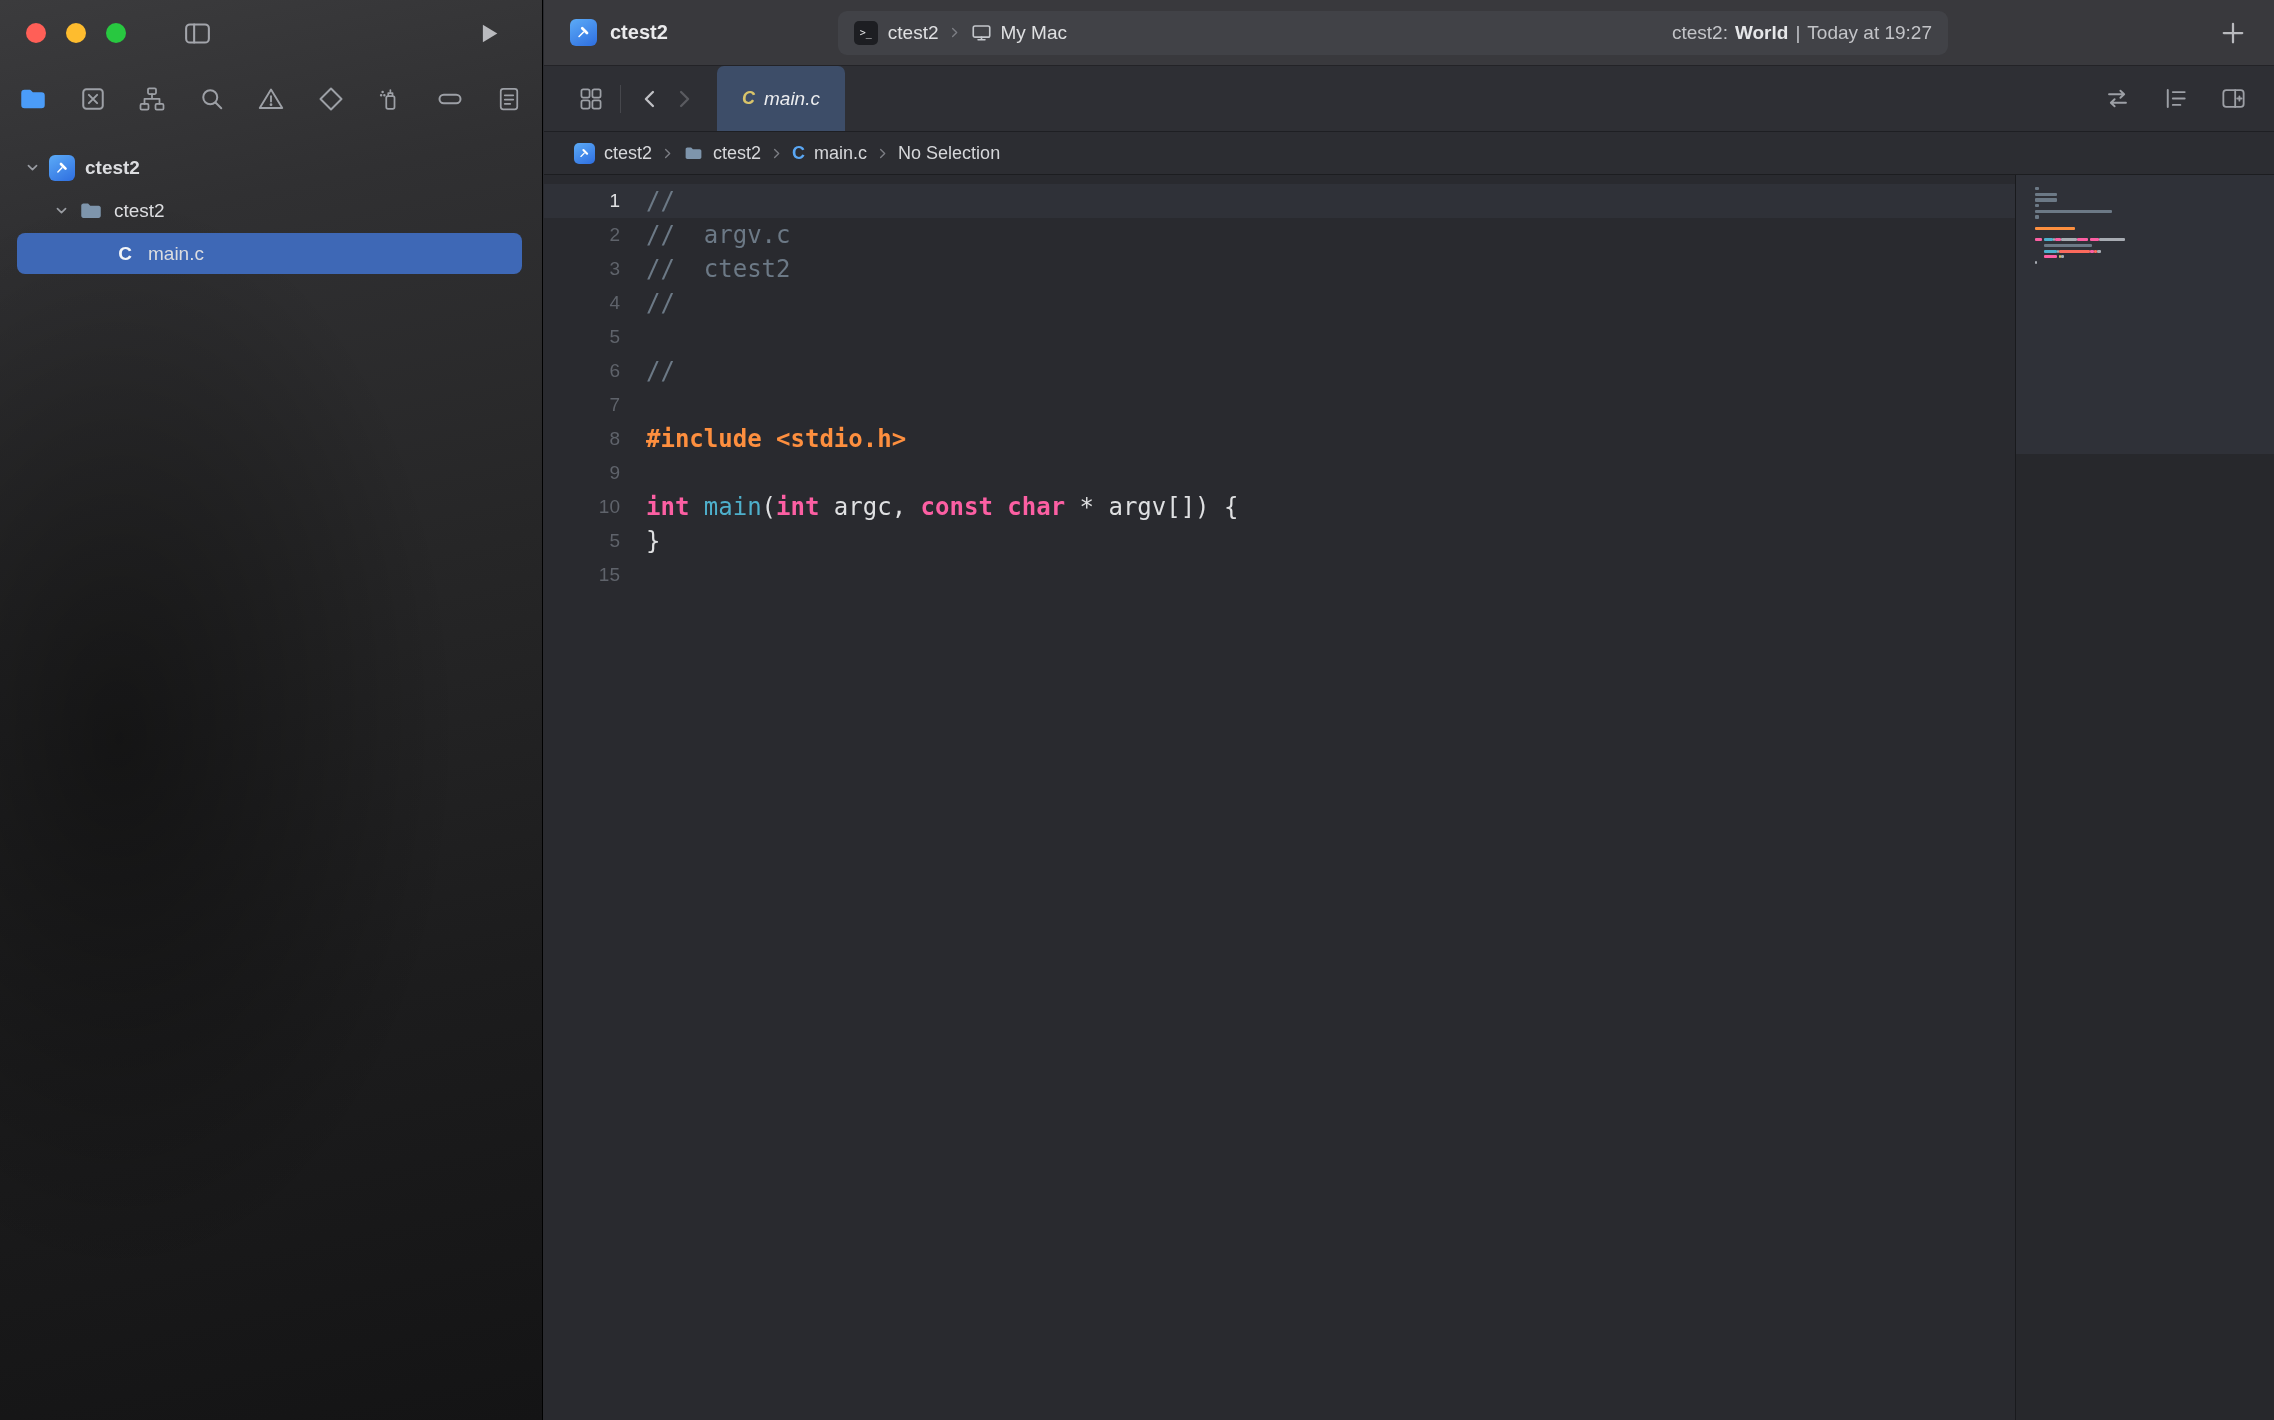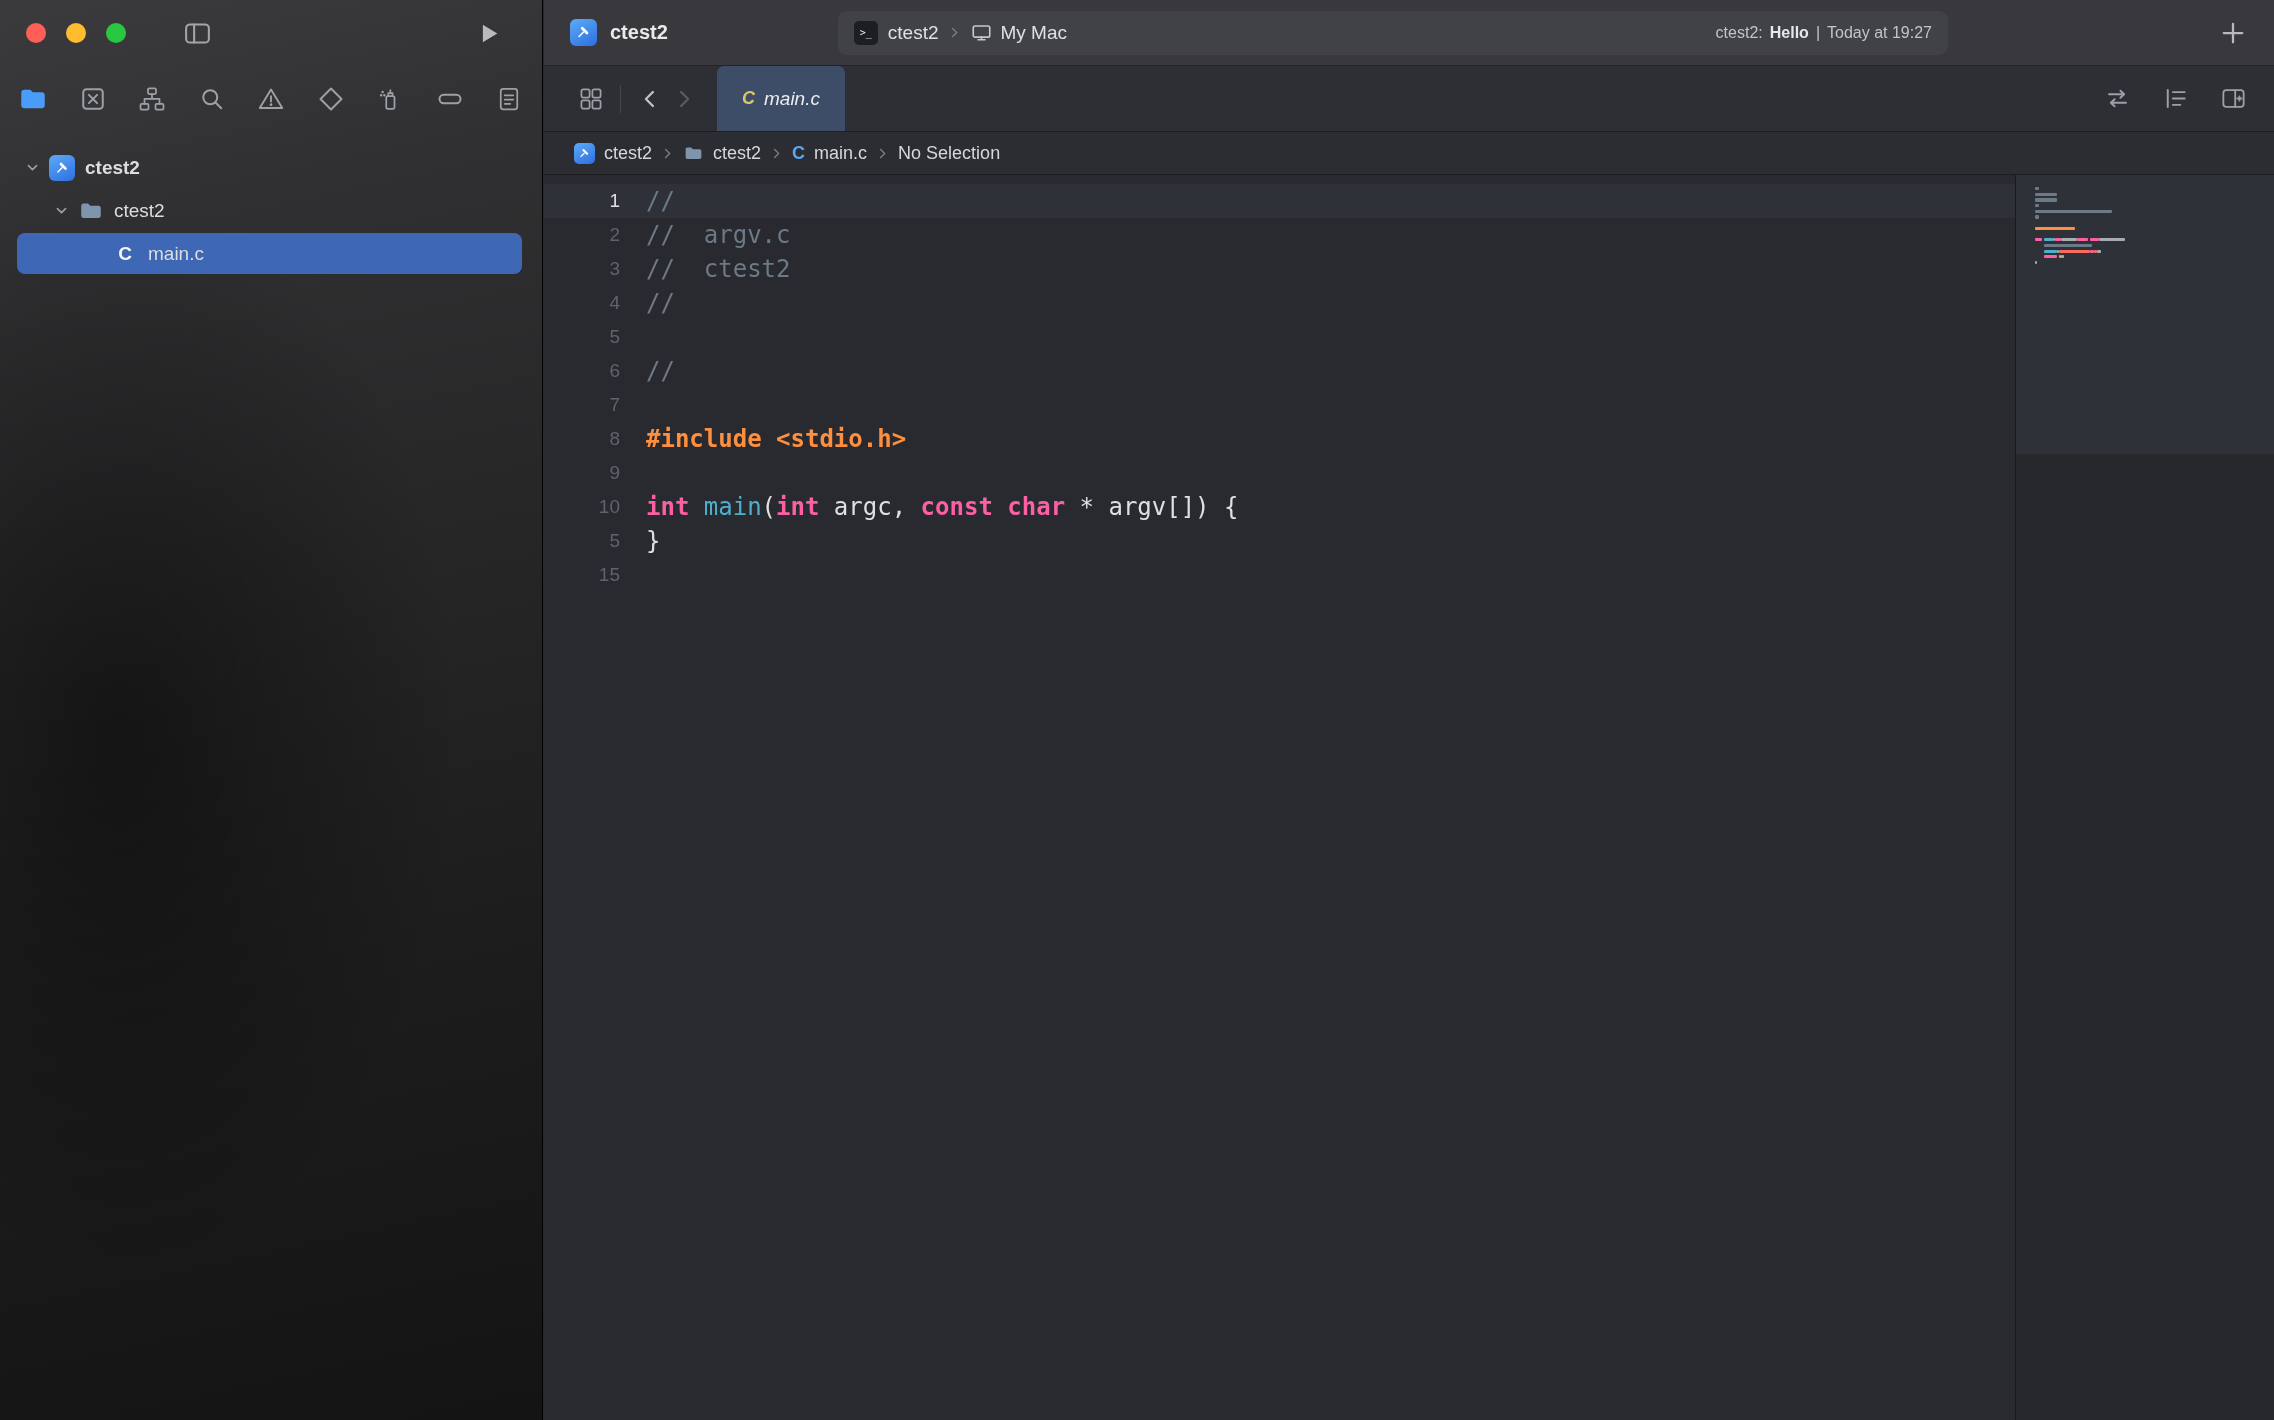--- a/index.html
+++ b/index.html
@@ -44,21 +44,21 @@
       padding:0 24px 0 26px;flex:0 0 auto}
   .toolbar-title{font-size:20px;font-weight:700;color:#eaeaec;margin-left:13px;white-space:nowrap}
   .pill{height:44px;background:#414247;border-radius:9px;display:flex;align-items:center;flex:1;
       margin-left:170px;margin-right:268px;padding:0 16px;font-size:19px;color:#dfe0e2;min-width:0}
   .term-badge{width:24px;height:24px;border-radius:5px;background:#1d1e22;color:#e8e8ea;
       font-family:"DejaVu Sans Mono",monospace;font-size:10px;display:flex;align-items:center;
       justify-content:center;margin-right:10px;flex:0 0 auto}
   .scheme-name{white-space:nowrap}
   .crumb-chev{display:inline-flex;margin:0 8px}
   .mac-icon{display:inline-flex;margin-right:8px}
-  .status{margin-left:auto;display:flex;gap:7px;font-size:16px;color:#c3c4c8;white-space:nowrap}
+  .status{margin-left:auto;display:flex;gap:7px;font-size:19px;color:#c3c4c8;white-space:nowrap}
   .status .bold{color:#e6e7e9}
   .plus-btn{margin-left:0}
 
   .tabbar{height:66px;background:#2e2f34;border-bottom:1px solid #1e1f23;display:flex;align-items:center;
       padding-left:30px;flex:0 0 auto}
   .vsep{width:1px;height:28px;background:#46474c;margin:0 12px}
   .tab{height:100%;display:flex;align-items:center;gap:9px;padding:0 25px;background:var(--tab-active);
       border-radius:7px 7px 0 0;margin-left:16px}
   .tab-label{font-style:italic;font-size:19px;color:#ecedef}
   .tab-right{margin-left:auto;display:flex;gap:24px;margin-right:24px}
@@ -223,21 +223,21 @@
         </span>
       <span class="mac-icon">
           <svg width="23" height="23" viewBox="0 0 24 24" fill="none" stroke="#c3c6cb" stroke-width="1.7" stroke-linecap="round" stroke-linejoin="round">
             <rect x="3.4" y="5.2" width="17.2" height="11.6" rx="1.8"></rect>
             <path d="M12 16.8v2.4M8.4 19.6h7.2"></path>
           </svg>
         </span>
       <span class="scheme-name">My Mac</span>
       <div class="status">
         <span>ctest2:</span>
-        <span class="bold">Hello</span>
+        <span class="bold">World</span>
         <span>|</span>
         <span>Today at 19:27</span>
       </div>
     </div>
     <span class="tb-icon plus-btn">
         <svg width="30" height="30" viewBox="0 0 24 24" fill="none" stroke="#b9babe" stroke-width="1.8" stroke-linecap="round" stroke-linejoin="round">
           <path d="M12 4.6v14.8M4.6 12h14.8"></path>
         </svg>
       </span>
   </div>

